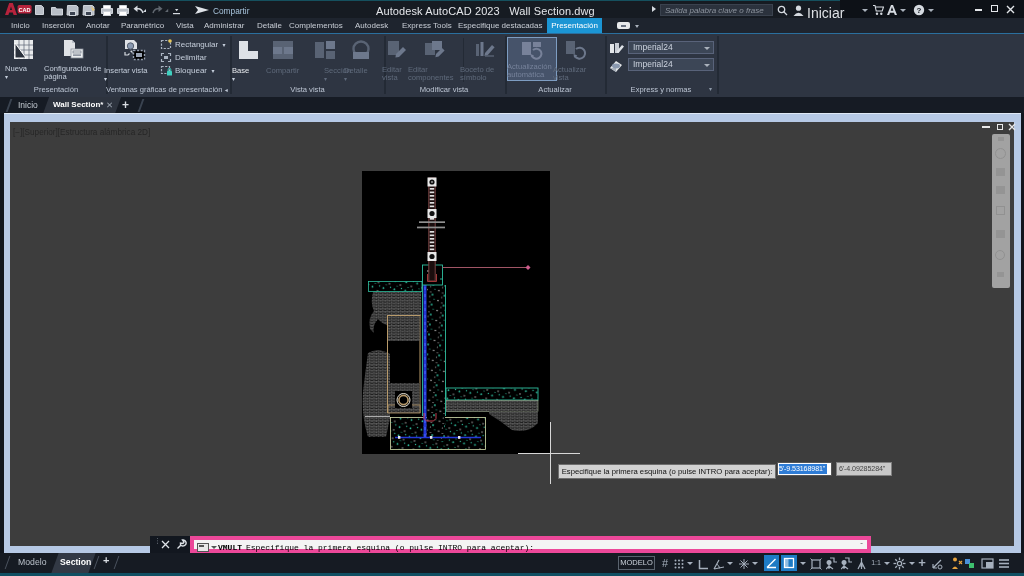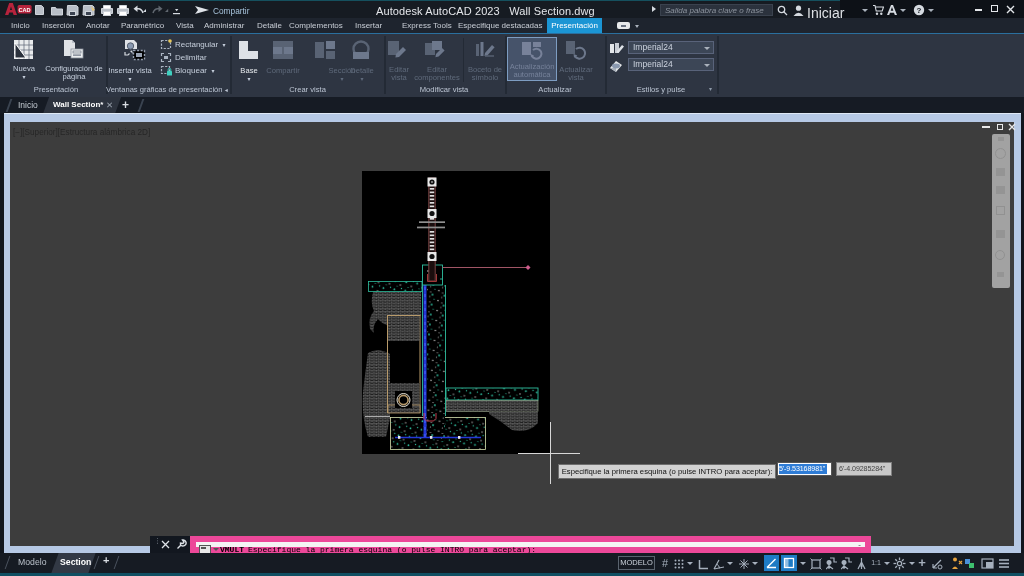--- a/index.html
+++ b/index.html
@@ -5,21 +5,21 @@
 html,body{width:1024px;height:576px;overflow:hidden;background:#0d1117;}
 #app{position:relative;width:1024px;height:576px;}
 .abs{position:absolute;}
 
 #titlebar{left:0;top:0;width:840px;height:18px;background:#161b22;border-top:1px solid #15505e;}
 #menubar{left:0;top:18px;width:1024px;height:15px;background:#1e242e;}
 .menuitem{position:absolute;top:0;height:15px;line-height:15px;color:#c9ced6;font-size:8px;white-space:nowrap;}
 #ribbon{left:0;top:33px;width:1024px;height:64px;background:#2e3542;border-top:1px solid #2a6f9e;}
 .plabel{position:absolute;top:49px;height:14px;line-height:14px;font-size:7.6px;color:#bcc5d3;text-align:center;white-space:nowrap;}
 .psep{position:absolute;top:2px;height:58px;width:2px;background:#232a35;}
-.bigbtn{position:absolute;text-align:center;font-size:7.6px;color:#c6cfdc;line-height:8.2px;white-space:nowrap;}
+.bigbtn{position:absolute;font-size:7.6px;color:#c6cfdc;line-height:8.2px;white-space:nowrap;}
 .gray{color:#5f6a7b;}
 .caret{font-size:6px;color:#c6cfdc;}
 #filetabs{left:0;top:97px;width:1024px;height:17px;background:#161b24;}
 
 #drawwin{left:0;top:113px;width:1024px;height:440px;background:#11161e;}
 #blueframe{position:absolute;left:4px;top:0px;width:1017px;height:440px;background:#b6c9e5;border-top:1px solid #dfe9f5;}
 #canvas{position:absolute;left:10px;top:9px;width:1004px;height:424px;background:#3d3d3d;}
 
 #statusbar{left:0;top:553px;width:1024px;height:23px;background:#161b23;border-bottom:3px solid #104f62;}
 .sicon{position:absolute;top:2px;height:16px;color:#a6b0bd;font-size:10px;line-height:16px;text-align:center;}
@@ -100,21 +100,21 @@
   </div>
   <div class="abs" id="menubar">
     <span class="menuitem" style="left:11px">Inicio</span>
     <span class="menuitem" style="left:42px">Inserción</span>
     <span class="menuitem" style="left:86px">Anotar</span>
     <span class="menuitem" style="left:121px">Paramétrico</span>
     <span class="menuitem" style="left:176px">Vista</span>
     <span class="menuitem" style="left:204px">Administrar</span>
     <span class="menuitem" style="left:257px">Detalle</span>
     <span class="menuitem" style="left:289px">Complementos</span>
-    <span class="menuitem" style="left:355px">Insertar</span>
+    <span class="menuitem" style="left:355px">Autodesk</span>
     <span class="menuitem" style="left:402px">Express Tools</span>
     <span class="menuitem" style="left:458px">Especifique destacadas</span>
     <span class="menuitem" style="left:547px;width:55px;text-align:center;background:#1b95d4;color:#fff">Presentación</span>
     <div class="abs" style="left:617px;top:4px;width:13px;height:7px;background:#e8eaec;border-radius:2px"></div>
     <div class="abs" style="left:621px;top:6.5px;width:5px;height:2px;background:#6a7382"></div>
     <div class="abs" style="left:635px;top:6.5px;width:0;height:0;border-top:3px solid #aab2bc;border-left:2.6px solid transparent;border-right:2.6px solid transparent"></div>
   </div>
   <div class="abs" id="ribbon">
 
     <svg class="abs" style="left:13px;top:5px" width="21" height="21" viewBox="0 0 21 21">
@@ -187,21 +187,21 @@
         <rect x="1" y="2" width="9" height="16" fill="#596374"></rect>
         <rect x="12" y="1" width="9" height="8" fill="#6d788c"></rect>
         <rect x="12" y="11" width="9" height="8" fill="#596374"></rect>
       </svg>
     <div class="bigbtn gray" style="left:324px;top:33px;width:36px">Sección<br><span class="caret" style="color:#5f6a7b">▾</span></div>
     <svg class="abs" style="left:350px;top:6px" width="22" height="20" viewBox="0 0 22 20">
         <circle cx="11" cy="9" r="7.5" fill="none" stroke="#596374" stroke-width="2.4"></circle>
         <path d="M3 12 h16 v7 h-16 z" fill="#6d788c"></path>
       </svg>
     <div class="bigbtn gray" style="left:344px;top:33px;width:36px">Detalle<br><span class="caret" style="color:#5f6a7b">▾</span></div>
-    <div class="plabel" style="left:230px;width:155px">Crear vista</div>
+    <div class="plabel" style="left:230px;width:155px">Vista vista</div>
     <div class="psep" style="left:384px"></div>
 
     <svg class="abs" style="left:387px;top:6px" width="22" height="20" viewBox="0 0 22 20">
         <rect x="1" y="1" width="11" height="14" fill="#596374"></rect>
         <path d="M9 14 l7 -7 3 3 -7 7 -3.6 0.6 z" fill="#6d788c"></path>
       </svg>
     <div class="bigbtn gray" style="left:382px;top:32px;width:34px">Editar<br>vista</div>
     <svg class="abs" style="left:424px;top:6px" width="24" height="20" viewBox="0 0 24 20">
         <rect x="1" y="3" width="10" height="12" fill="#596374"></rect>
         <rect x="8" y="1" width="10" height="9" fill="#6d788c"></rect>
@@ -241,21 +241,21 @@
         <rect x="6" y="1" width="4" height="10" fill="#c9ced6"></rect>
         <path d="M8 9 l5 -6 2 1.6 -5 6 -2.6 0.4 z" fill="#dfe3e8"></path>
       </svg>
     <svg class="abs" style="left:608px;top:25px" width="16" height="14" viewBox="0 0 16 14">
         <path d="M2 9 l6 -7 6 4 -6 7 z" fill="#e4e7ea"></path>
         <path d="M2 9 l6 4 0 -4 z" fill="#aab2bc"></path>
         <ellipse cx="8" cy="7" rx="4" ry="2.4" fill="#8a99b0"></ellipse>
       </svg>
     <div class="abs" style="left:628px;top:7px;width:86px;height:13px;background:#3c4656;border:1px solid #59637a;color:#ccd3de;font-size:8.5px;line-height:11px;padding-left:4px">Imperial24<span style="position:absolute;right:3px;top:4.5px;width:0;height:0;border-top:3.5px solid #aab2bc;border-left:3px solid transparent;border-right:3px solid transparent"></span></div>
     <div class="abs" style="left:628px;top:24px;width:86px;height:13px;background:#3c4656;border:1px solid #59637a;color:#ccd3de;font-size:8.5px;line-height:11px;padding-left:4px">Imperial24<span style="position:absolute;right:3px;top:4.5px;width:0;height:0;border-top:3.5px solid #aab2bc;border-left:3px solid transparent;border-right:3px solid transparent"></span></div>
-    <div class="plabel" style="left:605px;width:112px">Estilos y pulse</div>
+    <div class="plabel" style="left:605px;width:112px">Express y normas</div>
     <div class="abs" style="left:709px;top:51px;font-size:6px;color:#8d99a8">▾</div>
     <div class="psep" style="left:717px"></div>
   </div>
   <div class="abs" id="filetabs">
     <div class="abs" style="left:8px;top:2px;width:1.5px;height:13px;background:#3a4350;transform:skewX(-20deg)"></div>
     <div class="abs" style="left:18px;top:3px;font-size:8.5px;color:#c3c9d1">Inicio</div>
     <div class="abs" style="left:46px;top:0;width:72px;height:17px;background:#2d333e;transform:skewX(-20deg)"></div>
     <div class="abs" style="left:53px;top:3px;font-size:8px;color:#fff;font-weight:bold">Wall Section*</div>
     <div class="abs" style="left:106px;top:3px;font-size:8.5px;color:#9aa2ad">✕</div>
     <div class="abs" style="left:122px;top:1px;font-size:12px;color:#d8dce1;font-weight:bold">+</div>
@@ -392,21 +392,21 @@
   </div>
   <div class="abs" id="cmdbar">
     <div class="abs" style="left:0;top:0;width:40px;height:17px;background:#12171f"></div>
     <div class="abs" style="left:4px;top:3px;width:4px;height:11px;color:#8a919c;font-size:7px;line-height:3.2px;letter-spacing:0">⋮</div>
     <svg class="abs" style="left:11px;top:4px" width="9" height="9" viewBox="0 0 9 9">
         <path d="M1 1 L8 8 M8 1 L1 8" stroke="#dfe3e8" stroke-width="1.3"></path>
       </svg>
     <svg class="abs" style="left:26px;top:3px" width="11" height="11" viewBox="0 0 11 11">
         <path d="M1.5 9.5 L5 6 M4.5 5.5 a3 3 0 1 0 2 -4.5 l1.5 2 -1 1.5 -2.5 -0.5 z" fill="none" stroke="#dfe3e8" stroke-width="1.4"></path>
       </svg>
-    <div class="abs" style="left:40px;top:0;width:681px;height:17px;background:#f4f4f4;border:6px solid #ec4899">
+    <div class="abs" style="left:40px;top:0;width:681px;height:17px;background:#f4f4f4;border:4px solid #ec4899">
       <div style="position:absolute;left:3px;top:3px;width:12px;height:9px;border:1px solid #555;background:#e8e8e8"></div>
       <div style="position:absolute;left:5px;top:5px;width:5px;height:1.5px;background:#555"></div>
       <div style="position:absolute;left:17px;top:6px;width:0;height:0;border-top:3.5px solid #555;border-left:3px solid transparent;border-right:3px solid transparent"></div>
       <span style="position:absolute;left:24px;top:3px;font-family:'Liberation Mono',monospace;font-size:8px;font-weight:bold;color:#000">VMULT</span>
       <span style="position:absolute;left:52px;top:3px;font-family:'Liberation Mono',monospace;font-size:8px;color:#000">Especifique la primera esquina (o pulse INTRO para aceptar):</span>
       <span style="position:absolute;right:4px;top:1px;font-size:8px;color:#555">ˆ</span>
     </div>
   </div>
   <div class="abs" id="statusbar">
     <div class="abs" style="left:7px;top:3px;width:1.4px;height:13px;background:#4a525e;transform:skewX(-20deg)"></div>

